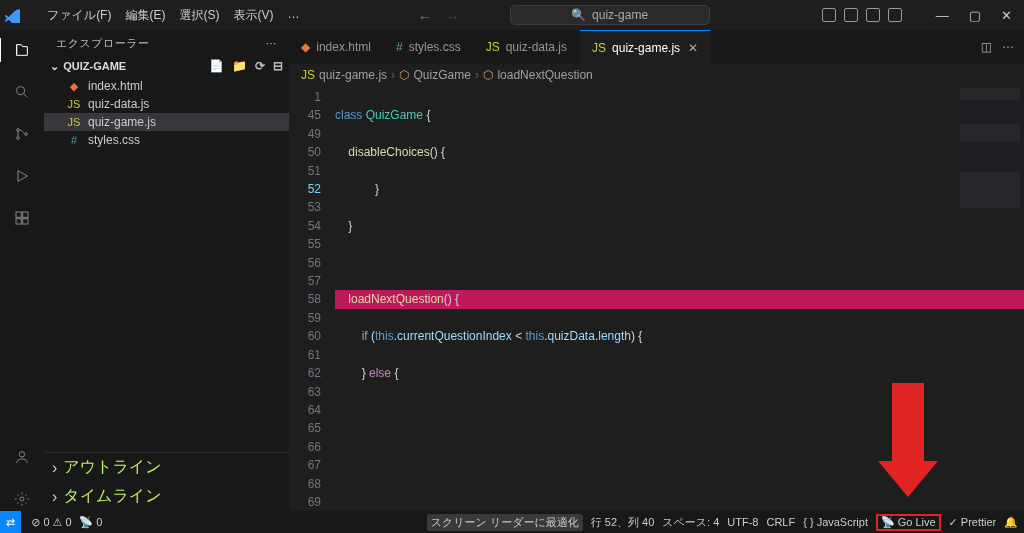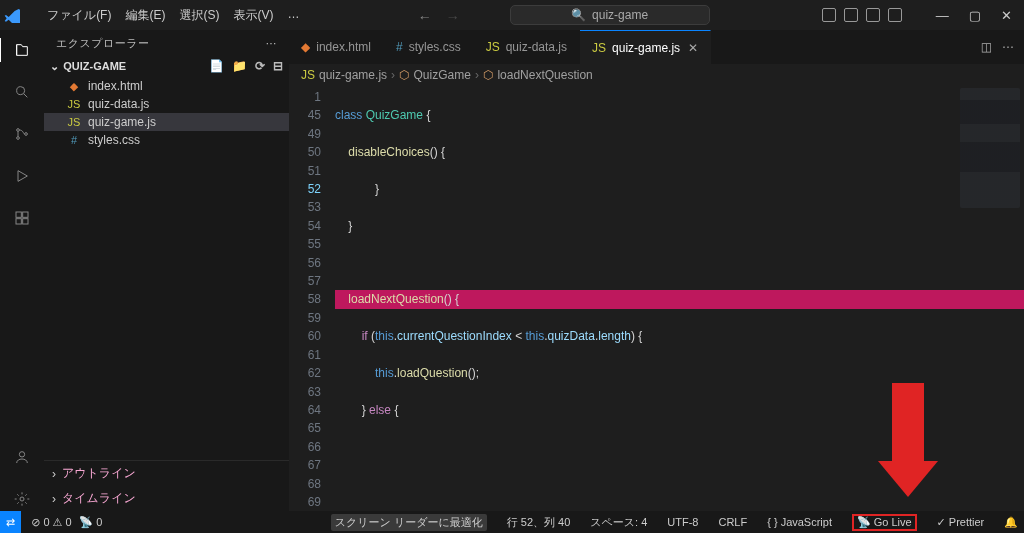--- a/index.html
+++ b/index.html
@@ -24,21 +24,21 @@
 .sidebar-folder { display:flex; align-items:center; gap:4px; padding:2px 6px; font-size:11px; font-weight:bold; color:#ddd; }
 .sidebar-folder .actions { margin-left:auto; display:flex; gap:8px; color:#bbb; font-size:12px; }
 .tree { padding:2px 0; }
 .tree-item { display:flex; align-items:center; gap:6px; padding:2px 0 2px 22px; font-size:12px; color:#ccc; }
 .tree-item.active { background:#37373d; }
 .tree-item .ficon { width:16px; display:flex; justify-content:center; font-size:11px; }
 .ficon.html { color:#e37933; }
 .ficon.js { color:#cbcb41; }
 .ficon.css { color:#519aba; }
 .sidebar-bottom { margin-top:auto; border-top:1px solid #2a2a2a; }
-.sb-row { display:flex; align-items:center; gap:4px; padding:4px 8px; color:#f9a8d4; font-size:12px; }
+.sb-row { display:flex; align-items:center; gap:4px; padding:4px 8px; color:#bef264; font-size:16px; }
 .chev::before { content:'›'; display:inline-block; transform:none; margin-right:2px; color:#ccc; }
 .editor { flex:1; display:flex; flex-direction:column; background:#1e1e1e; position:relative; }
 .tabs { height:34px; background:#181818; display:flex; align-items:stretch; }
 .tab { display:flex; align-items:center; gap:6px; padding:0 12px; font-size:12px; color:#969696; background:#181818; border-right:1px solid transparent; }
 .tab.active { background:#1e1e1e; color:#fff; border-top:1px solid #0a84ff; }
 .tab .close { color:#aaa; font-size:12px; margin-left:2px; }
 .tabs .right { margin-left:auto; display:flex; align-items:center; gap:10px; padding-right:10px; color:#aaa; }
 .breadcrumbs { height:22px; display:flex; align-items:center; gap:4px; padding:0 12px; font-size:12px; color:#a0a0a0; background:#1e1e1e; }
 .bc-sep { color:#666; }
 .bc-ic { color:#cbcb41; }
@@ -52,21 +52,21 @@
 .k-fn { color:#dcdcaa; }
 .k-var { color:#9cdcfe; }
 .k-pun { color:#d4d4d4; }
 .k-op { color:#d4d4d4; }
 .k-kw { color:#c586c0; }
 .line.cur { background:#be185d; }
 .minimap { position:absolute; right:4px; top:58px; width:60px; height:120px; background:linear-gradient(#2a2d32 0 10%,#1e2026 10% 30%,#2a2d32 30% 45%,#1e2026 45% 70%,#2a2d32 70% 100%); opacity:0.6; border-radius:2px; }
 .statusbar { height:22px; background:#181818; display:flex; align-items:center; font-size:11px; color:#ccc; padding:0 6px; gap:10px; }
 .statusbar .left { display:flex; align-items:center; gap:8px; }
 .statusbar .remote { background:#0a84ff; color:#fff; padding:0 6px; height:22px; display:flex; align-items:center; margin-left:-6px; margin-right:2px; }
-.statusbar .right { margin-left:auto; display:flex; align-items:center; gap:20px; }
+.statusbar .right { margin-left:auto; display:flex; align-items:center; gap:8px; }
 .sb-item { display:flex; align-items:center; gap:3px; white-space:nowrap; }
 .sb-highlight { background:#3a3a3a; padding:1px 4px; border-radius:2px; }
 .golive-box { border:2px solid #e02424; padding:0 3px; display:flex; align-items:center; gap:3px; }
 .arrow-callout { position:absolute; right:86px; bottom:30px; width:60px; height:120px; }
 .arrow-shaft { position:absolute; left:14px; top:0; width:32px; height:80px; background:#e02424; }
 .arrow-head { position:absolute; left:0; top:78px; width:0; height:0; border-left:30px solid transparent; border-right:30px solid transparent; border-top:36px solid #e02424; }
 svg.i { width:16px; height:16px; }
 </style>
 </head>
 <body>
@@ -260,21 +260,20 @@
           <div>69</div>
    </div>
    <div class="code">
 <div class="line"><span class="k-blue">class</span> <span class="k-type">QuizGame</span> <span class="k-pun">{</span></div>
 <div class="line">    <span class="k-fn">disableChoices</span><span class="k-pun">() {</span></div>
 <div class="line">            <span class="k-pun">}</span></div>
 <div class="line">    <span class="k-pun">}</span></div>
 <div class="line"> </div>
 <div class="line cur">    <span class="k-fn">loadNextQuestion</span><span class="k-pun">() {</span></div>
 <div class="line">        <span class="k-kw">if</span> <span class="k-pun">(</span><span class="k-blue">this</span><span class="k-pun">.</span><span class="k-var">currentQuestionIndex</span> <span class="k-op">&lt;</span> <span class="k-blue">this</span><span class="k-pun">.</span><span class="k-var">quizData</span><span class="k-pun">.</span><span class="k-var">length</span><span class="k-pun">) {</span></div>
-<div class="line">            <span class="k-blue">this</span><span class="k-pun">.</span><span class="k-fn">loadQuestion</span><span class="k-pun">();</span></div>
 <div class="line">        <span class="k-pun">}</span> <span class="k-kw">else</span> <span class="k-pun">{</span></div>
 
 
 
 
 
 
 
 
 

